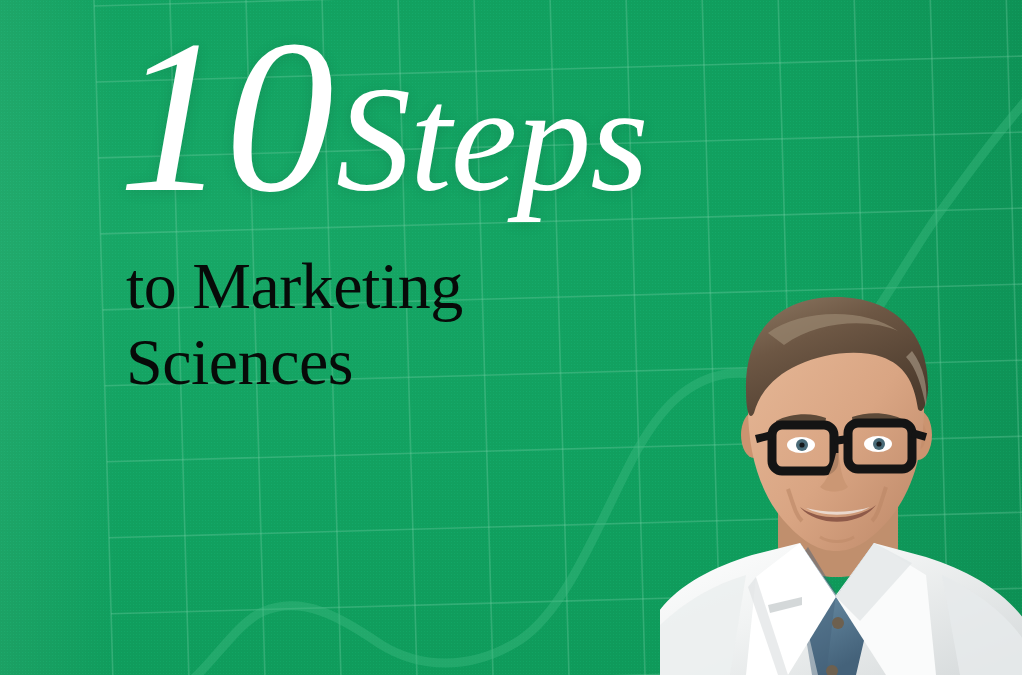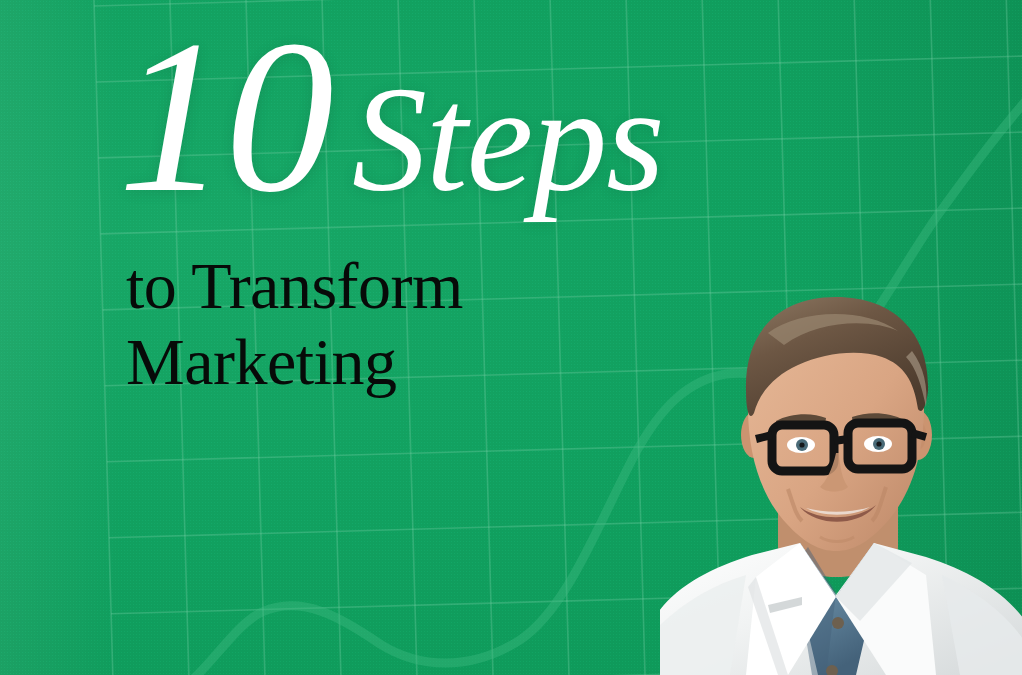--- a/index.html
+++ b/index.html
@@ -69,21 +69,21 @@
     line-height:1;
     letter-spacing:-2px;
     text-shadow:0 2px 14px rgba(0,0,0,.10);
   }
   .hl-word{
     font-family:"Liberation Serif", serif;
     font-style:italic;
     font-weight:400;
     font-size:150px;
     line-height:1;
-    margin-left:20px;
+    margin-left:4px;
     letter-spacing:-1px;
     text-shadow:0 2px 14px rgba(0,0,0,.10);
     text-align:center;
   }
 
   
   .subhead{
     position:absolute;
     left:126px; top:248px;
     color:#070a08;
@@ -147,22 +147,22 @@
   <svg class="curve" viewBox="0 0 1022 675">
     <path id="curve-path" fill="none" stroke="#3fba80" stroke-linecap="round" stroke-linejoin="round" d="M 150 700 C 196 700, 224 630, 262 612 C 302 594, 342 618, 380 644 C 418 668, 470 672, 520 640 C 568 608, 600 520, 634 456 C 662 404, 690 380, 726 374 C 766 368, 800 392, 836 360 C 874 326, 900 268, 940 212 C 975 164, 1000 130, 1030 96" stroke-width="9" opacity="0.42"></path>
   </svg>
 
   <div class="headline">
     <span class="hl-num">10</span>
     <span class="hl-word">Steps</span>
   </div>
 
   <div class="subhead">
-    <span class="ln">to Transform</span>
-    <span class="ln">Marketing</span>
+    <span class="ln">to Marketing</span>
+    <span class="ln">Sciences</span>
   </div>
 
   <div class="portrait">
     <svg width="362" height="400" viewBox="0 0 362 400">
       <defs>
         <linearGradient id="skinG" x1="0" y1="0" x2="1" y2="1">
           <stop offset="0%" stop-color="#e7b998"></stop>
           <stop offset="55%" stop-color="#d9a583"></stop>
           <stop offset="100%" stop-color="#bc8767"></stop>
         </linearGradient>

